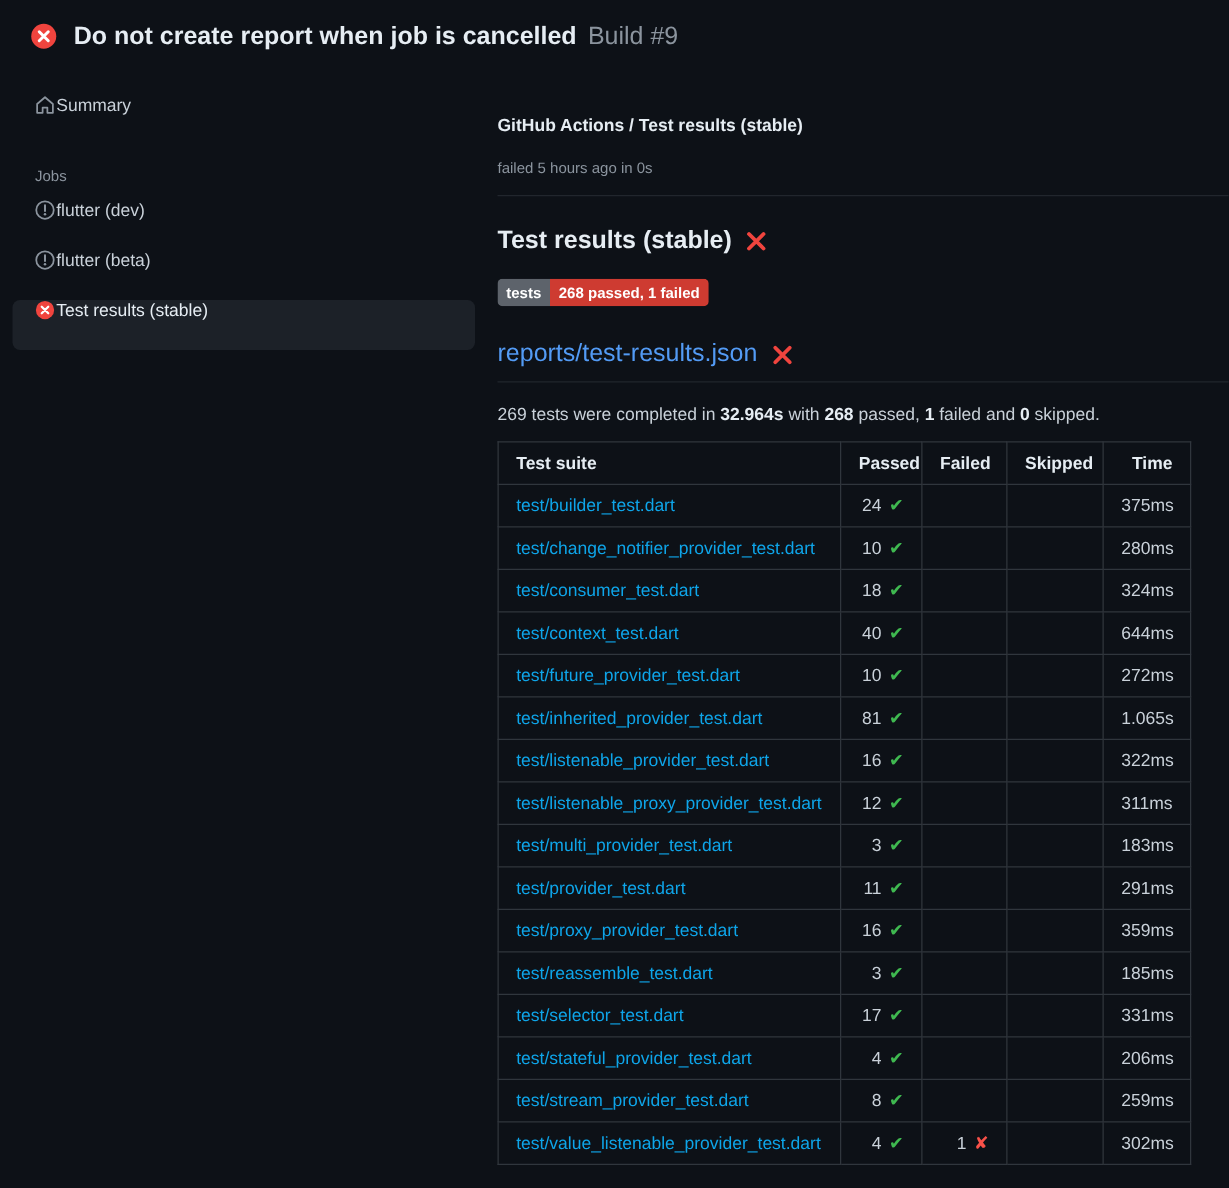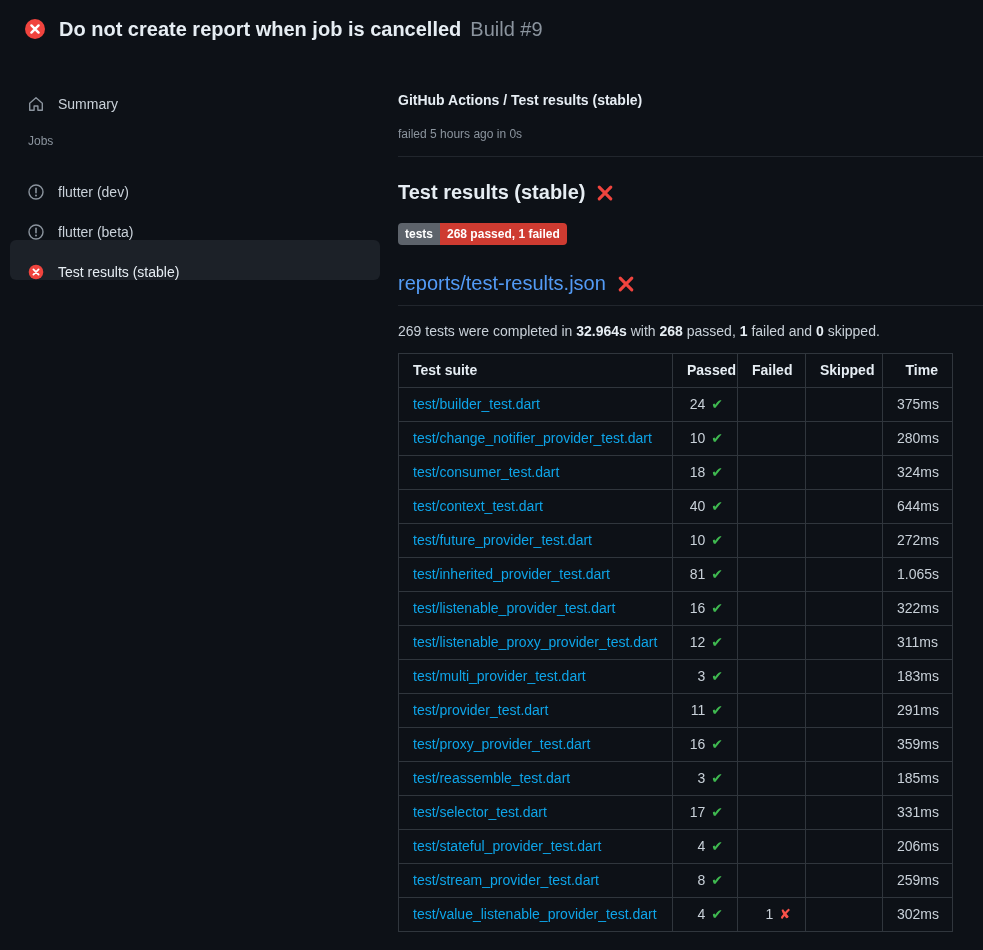--- a/index.html
+++ b/index.html
@@ -20,21 +20,21 @@
   .top-header .title { font-size:20px; font-weight:700; color:#e6edf3; }
   .top-header .build { font-size:20px; font-weight:400; color:#8b949e; margin-left:9px; }
 
   
   .layout { display:flex; align-items:flex-start; }
   .sidebar { width:390px; flex-shrink:0; padding:20px 10px 0 10px; }
   .main { flex:1; padding:36px 0 0 8px; }
 
   
   .side-item {
-    display:flex; align-items:flex-end; gap:14px;
+    display:flex; align-items:flex-start; gap:1px;
     height:40px; padding:0 18px; border-radius:6px;
     color:#c9d1d9; cursor:pointer; font-size:14px;
   }
   .side-item.summary { height:36px; }
   .side-item.selected { background:#1c2128; color:#e6edf3; }
   .jobs-label { padding:22px 18px 12px 18px; font-size:12px; color:#8b949e; }
   .icon16 { width:16px; height:16px; flex-shrink:0; display:inline-block; }
 
   
   .breadcrumb { font-size:14px; font-weight:700; color:#e6edf3; }

